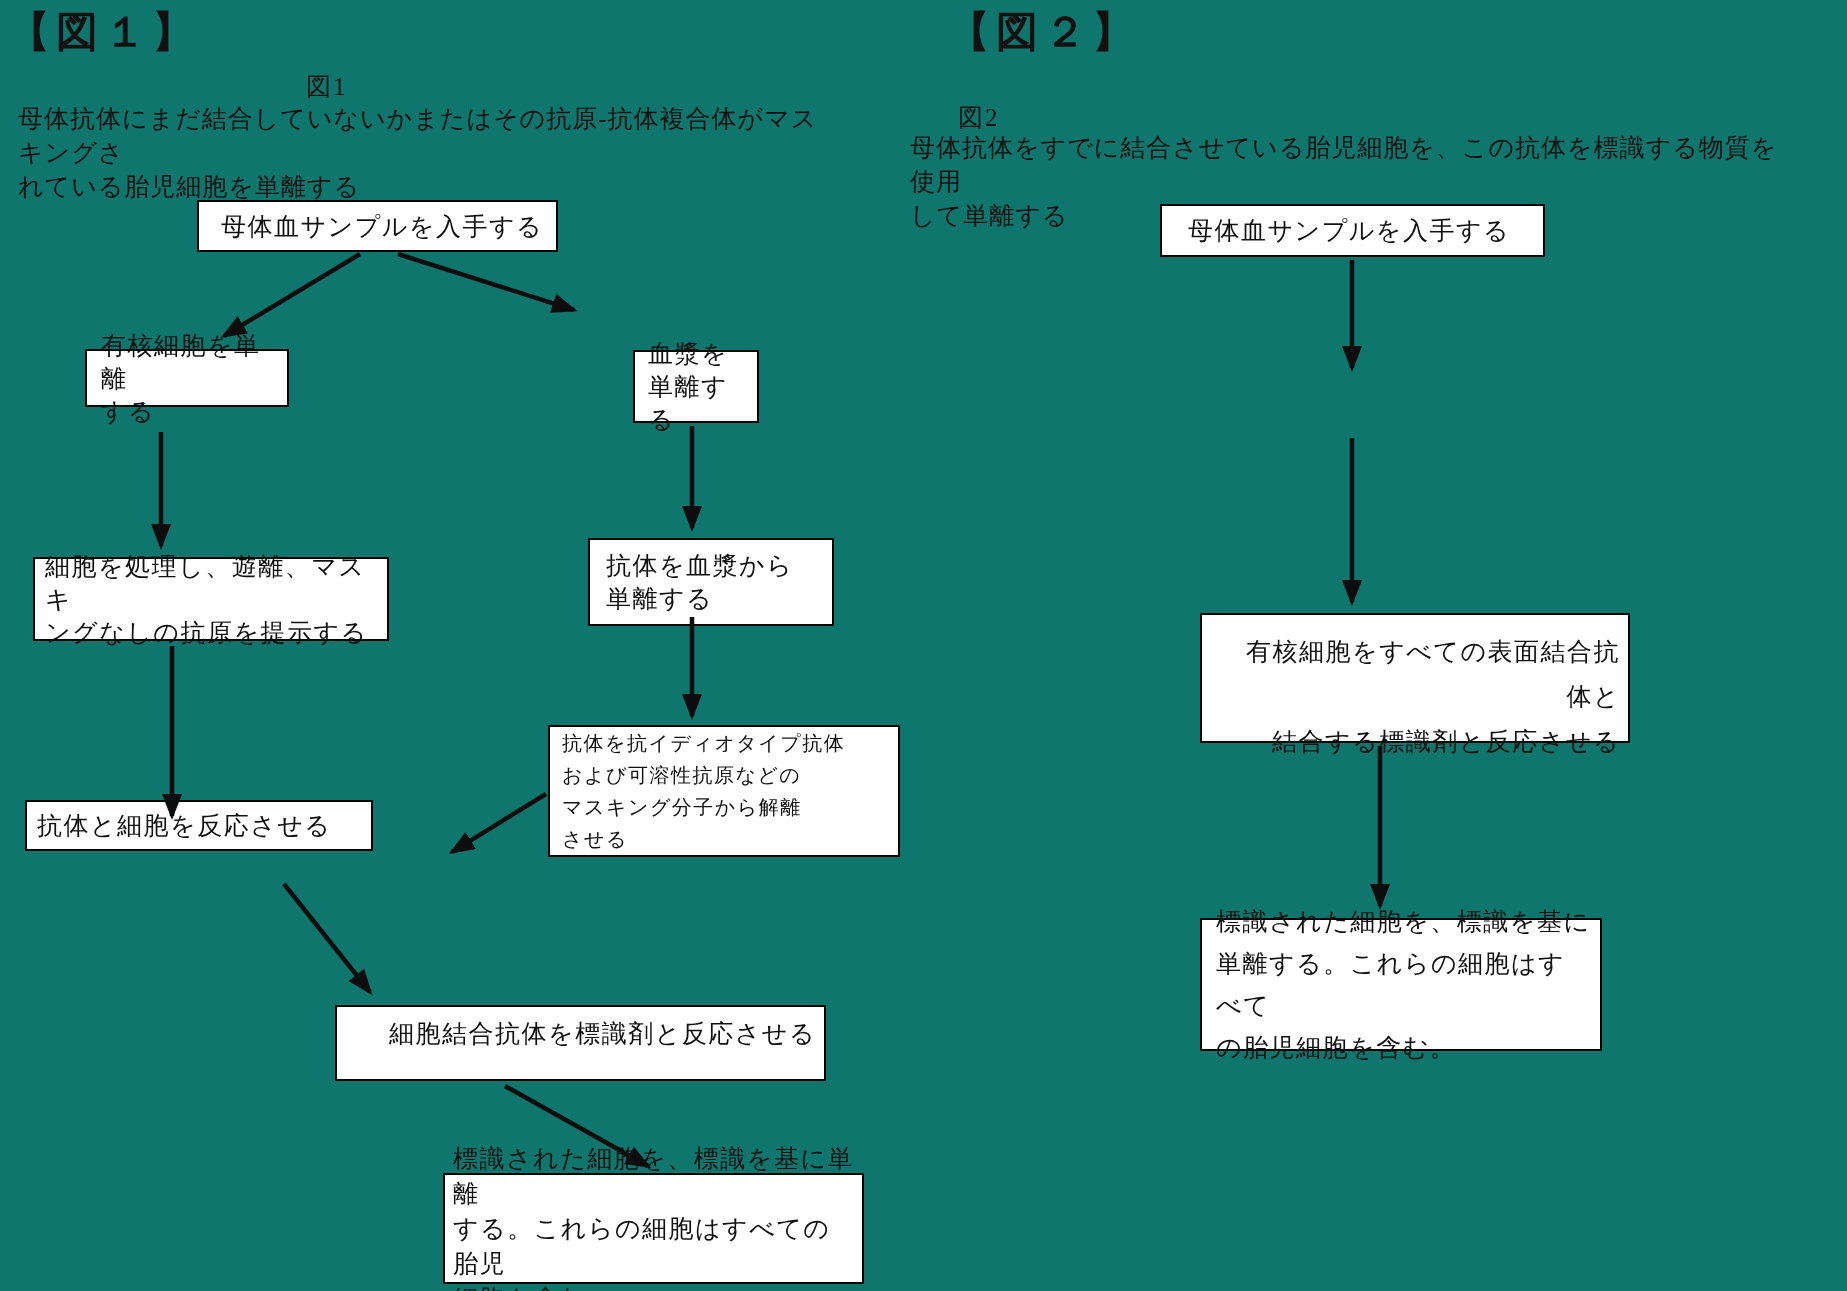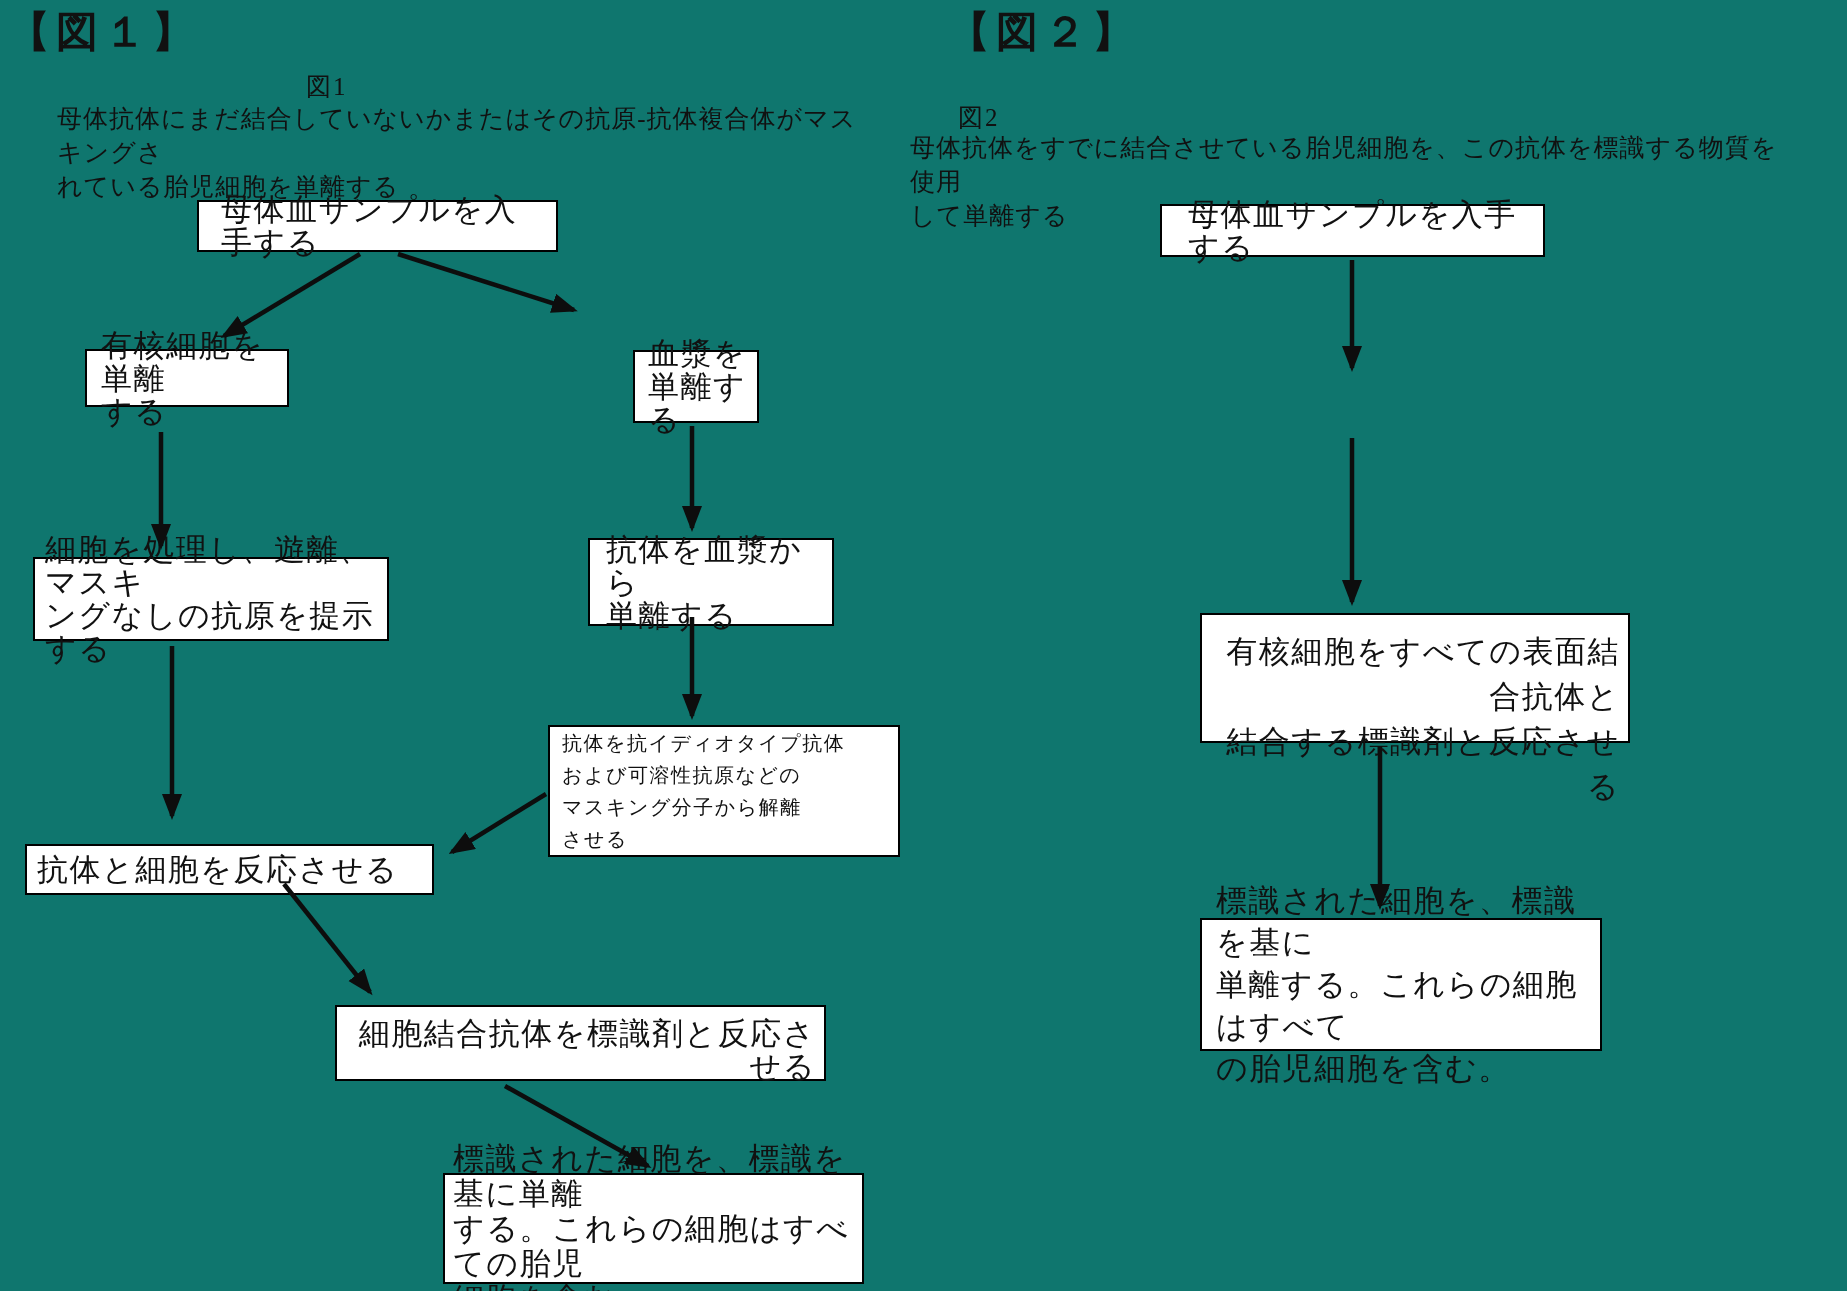--- a/index.html
+++ b/index.html
@@ -29,21 +29,21 @@
     font-size:25px;
     line-height:34px;
     letter-spacing:1px;
     white-space:pre-line;
   }
   .box{
     position:absolute;
     border:2px solid #000;
     background:#fff;
     box-sizing:border-box;
-    font-size:31px;
+    font-size:25px;
     line-height:33px;
     letter-spacing:1.5px;
     white-space:pre-line;
     display:flex;
     flex-direction:column;
     justify-content:center;
     padding:4px 8px 4px 22px;
   }
   .box.top-align{justify-content:flex-start;text-align:right;}
   svg.arrows{
@@ -55,21 +55,21 @@
 </style>
 </head>
 <body>
 
 <div id="canvas">
 
   <div class="fig-header" style="left:8px;top:4px;">【図１】</div>
 
   <div class="fig-caption" style="left:306px;top:70px;">図1</div>
 
-  <div class="fig-desc" style="left:18px;top:102px;width:800px;margin-left:39px;">母体抗体にまだ結合していないかまたはその抗原-抗体複合体がマスキングさ
+  <div class="fig-desc" style="left:18px;top:102px;width:800px;">母体抗体にまだ結合していないかまたはその抗原-抗体複合体がマスキングさ
 れている胎児細胞を単離する</div>
 
   <div class="box" style="left:197px;top:200px;width:361px;height:52px;">母体血サンプルを入手する</div>
 
   <div class="box" style="left:85px;top:349px;width:204px;height:58px;padding-left:14px;">有核細胞を単離
 する</div>
 
   <div class="box" style="left:633px;top:350px;width:126px;height:73px;padding-left:13px;">血漿を
 単離する</div>
 
@@ -77,21 +77,21 @@
 ングなしの抗原を提示する</div>
 
   <div class="box" style="left:588px;top:538px;width:246px;height:88px;padding-left:16px;">抗体を血漿から
 単離する</div>
 
   <div class="box" style="left:548px;top:725px;width:352px;height:132px;padding-left:12px;line-height:32px;font-size:20px;">抗体を抗イディオタイプ抗体
 および可溶性抗原などの
 マスキング分子から解離
 させる</div>
 
-  <div class="box" style="left:25px;top:844px;width:409px;height:51px;padding-left:10px;">抗体と細胞を反応させる</div>
+  <div class="box" style="left:25px;top:800px;width:348px;height:51px;padding-left:10px;">抗体と細胞を反応させる</div>
 
   <div class="box top-align" style="left:335px;top:1005px;width:491px;height:76px;padding-top:10px;padding-left:16px;">細胞結合抗体を標識剤と反応させる</div>
 
   <div class="box" style="left:443px;top:1173px;width:421px;height:111px;padding-left:8px;line-height:35px;">標識された細胞を、標識を基に単離
 する。これらの細胞はすべての胎児
 細胞を含む</div>
 
   <div class="fig-header" style="left:948px;top:4px;">【図２】</div>
 
   <div class="fig-caption" style="left:958px;top:101px;">図2</div>

